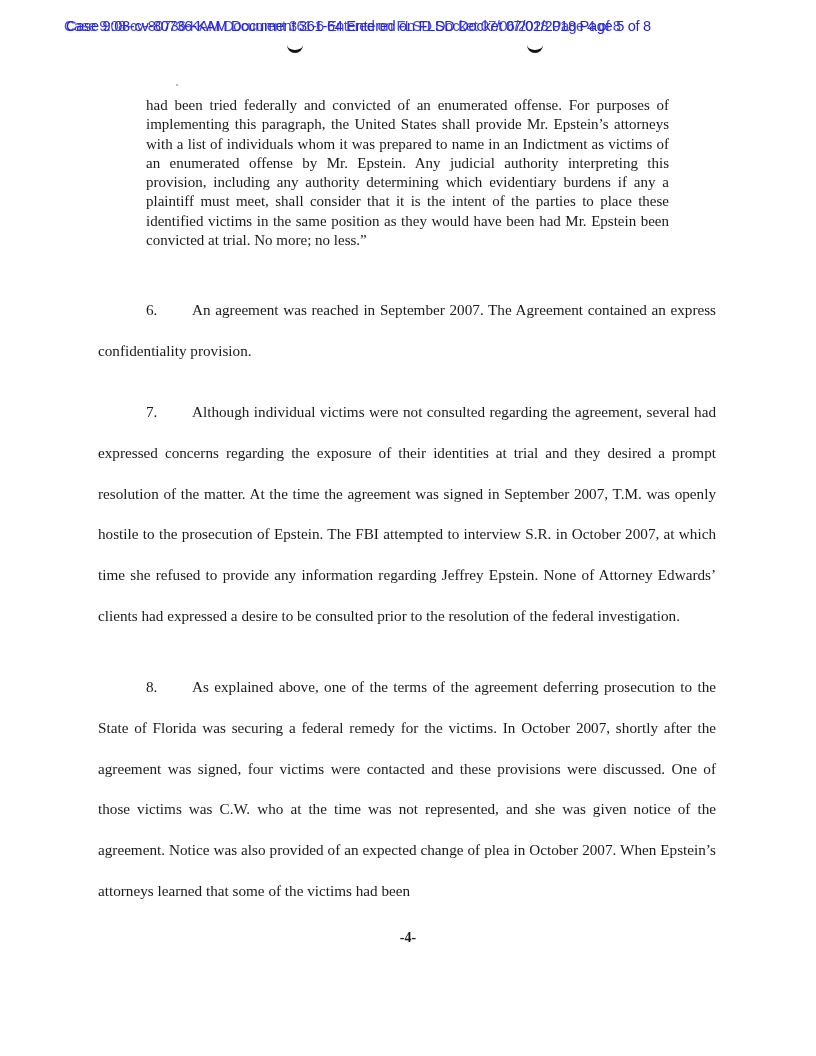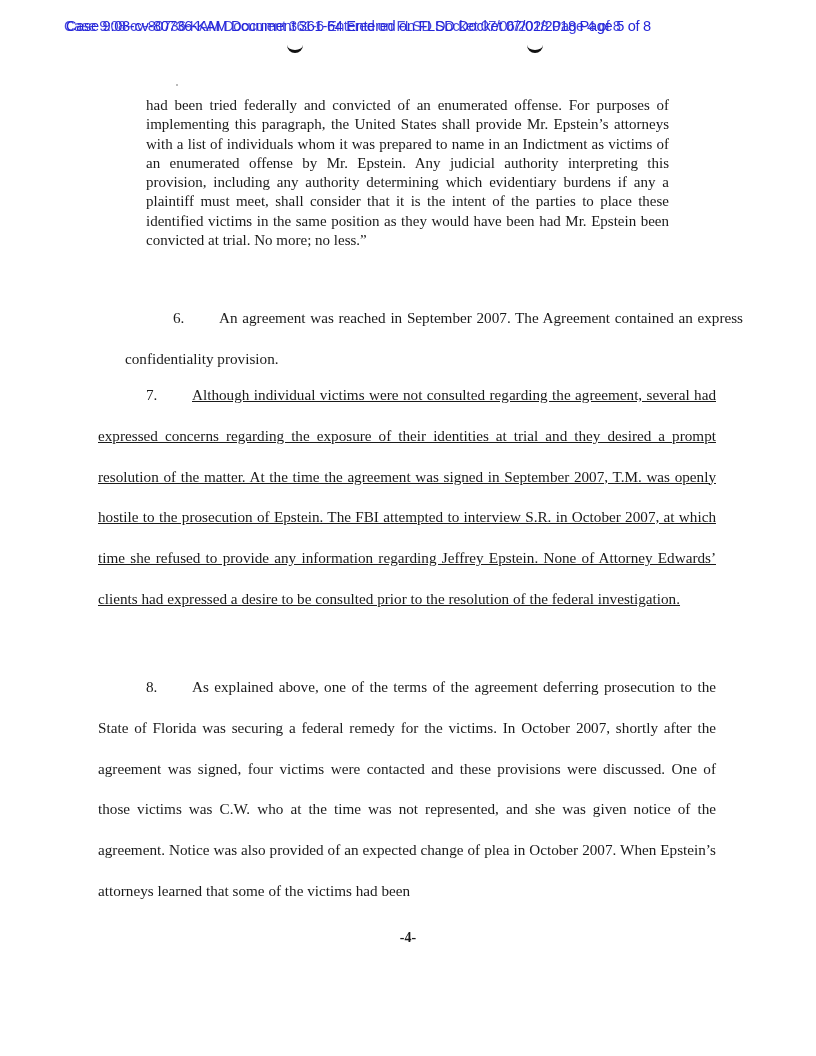--- a/index.html
+++ b/index.html
@@ -28,25 +28,25 @@
   <span class="s1">Case 9:08-cv-80736-KAM Document 361-64 Entered on FLSD Docket 07/02/2018 Page 5 of 8</span>
   <span class="s2">Case 9:08-cv-80736-KAM Document 361-6 Entered on FLSD Docket 07/06/2018 Page 4 of 8</span>
 </div>
 
 <div class="hole" style="left:287px;"></div>
 <div class="hole" style="left:527px;"></div>
 <div class="dot"></div>
 
 <div class="quote">had been tried federally and convicted of an enumerated offense.  For purposes of implementing this paragraph, the United States shall provide Mr. Epstein’s attorneys with a list of individuals whom it was prepared to name in an Indictment as victims of an enumerated offense by Mr. Epstein.  Any judicial authority interpreting this provision, including any authority determining which evidentiary burdens if any a plaintiff must meet, shall consider that it is the intent of the parties to place these identified victims in the same position as they would have been had Mr. Epstein been convicted at trial.  No more; no less.”</div>
 
-<div class="para" style="top:298px;margin-left:27px;">
+<div class="para" style="top:290px;">
   <span class="num">6.</span><span>An agreement was reached in September 2007.  The Agreement contained an express confidentiality provision.</span>
 </div>
 
-<div class="para" style="top:375px;text-decoration:underline;">
+<div class="para" style="top:392px;">
   <span class="num">7.</span><span>Although individual victims were not consulted regarding the agreement, several had expressed concerns regarding the exposure of their identities at trial and they desired a prompt resolution of the matter.  At the time the agreement was signed in September 2007, T.M. was openly hostile to the prosecution of Epstein.  The FBI attempted to interview S.R. in October 2007, at which time she refused to provide any information regarding Jeffrey Epstein.  None of Attorney Edwards’ clients had expressed a desire to be consulted prior to the resolution of the federal investigation.</span>
 </div>
 
 <div class="para" style="top:667px;">
   <span class="num">8.</span><span>As explained above, one of the terms of the agreement deferring prosecution to the State of Florida was securing a federal remedy for the victims.  In October 2007, shortly after the agreement was signed, four victims were contacted and these provisions were discussed.  One of those victims was C.W. who at the time was not represented, and she was given notice of the agreement.  Notice was also provided of an expected change of plea in October 2007.  When Epstein’s attorneys learned that some of the victims had been</span>
 </div>
 
 <div class="pagenum">-4-</div>
 
 </body></html>

